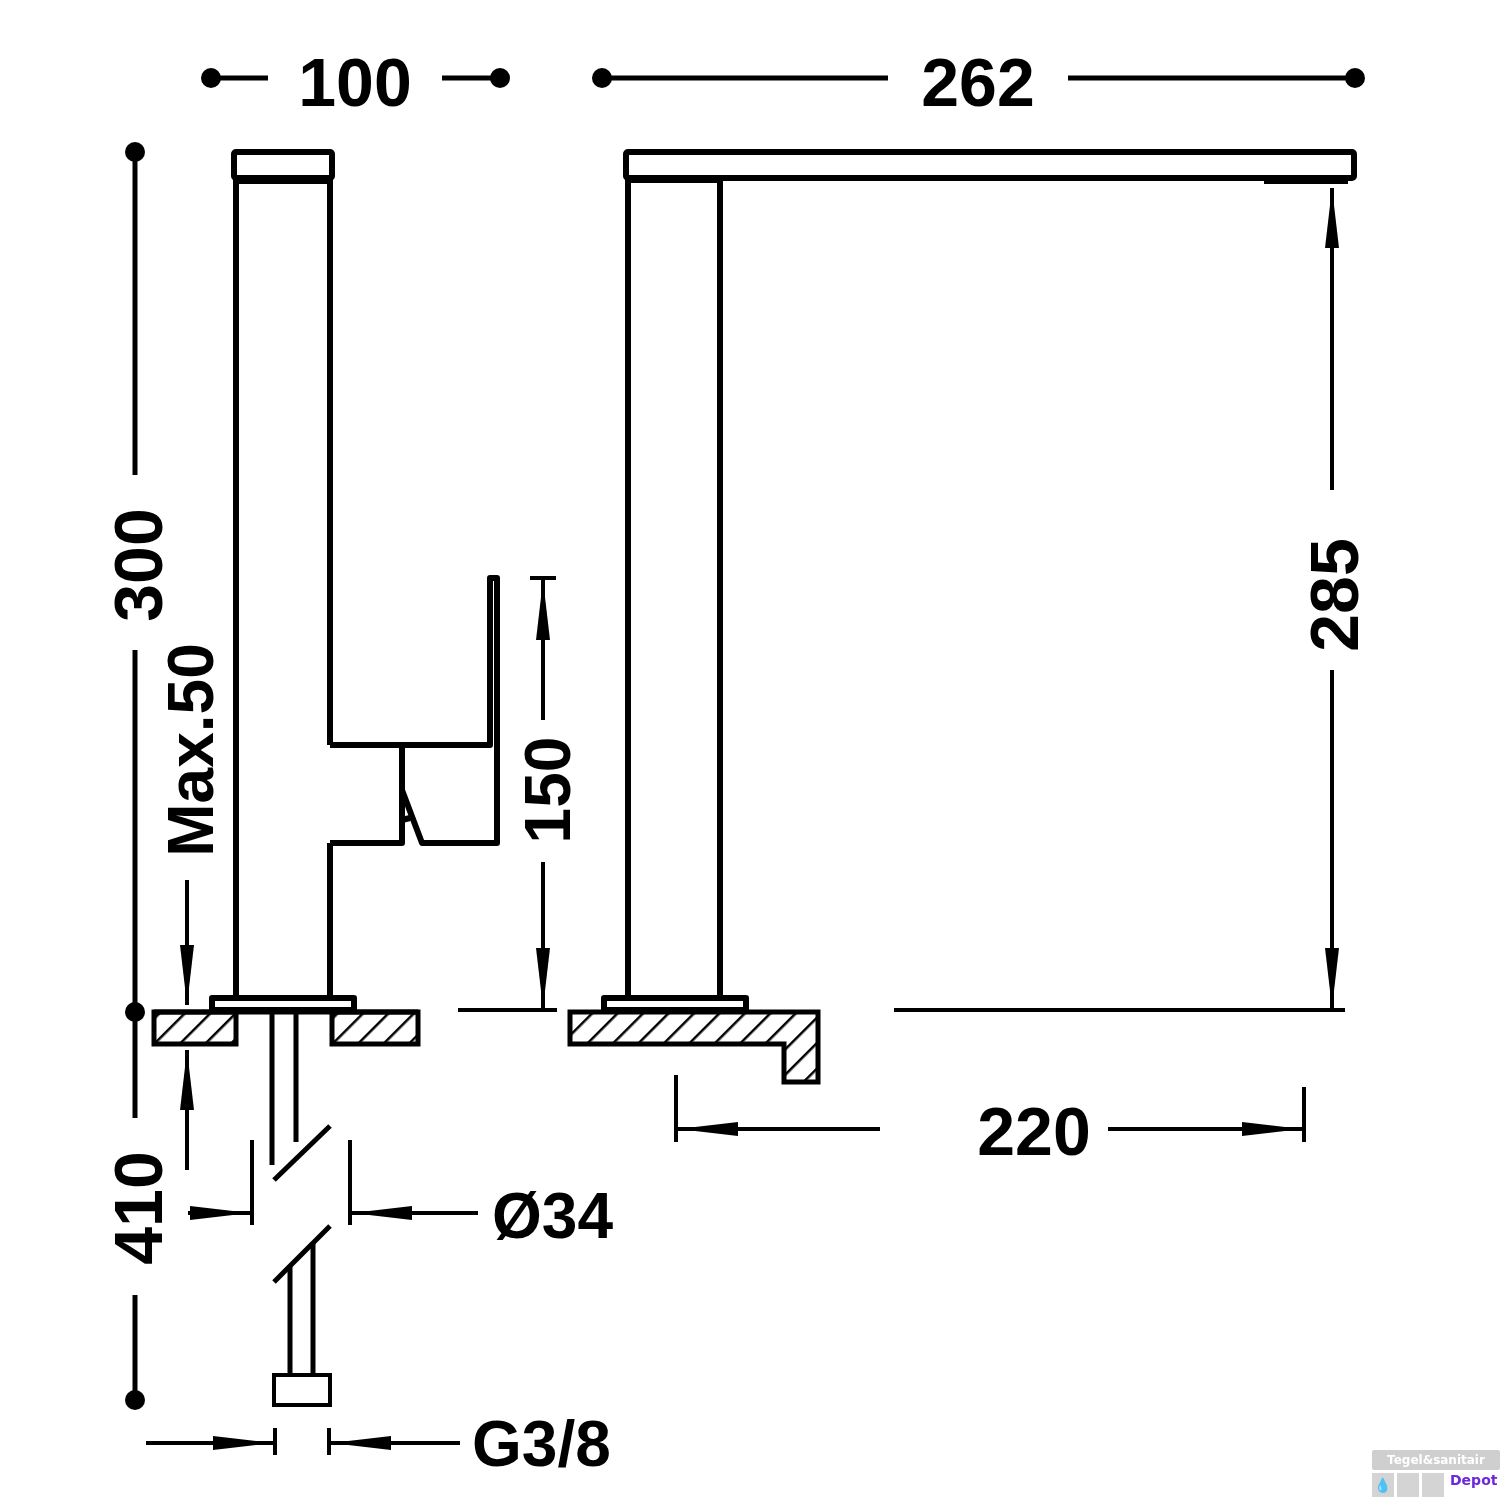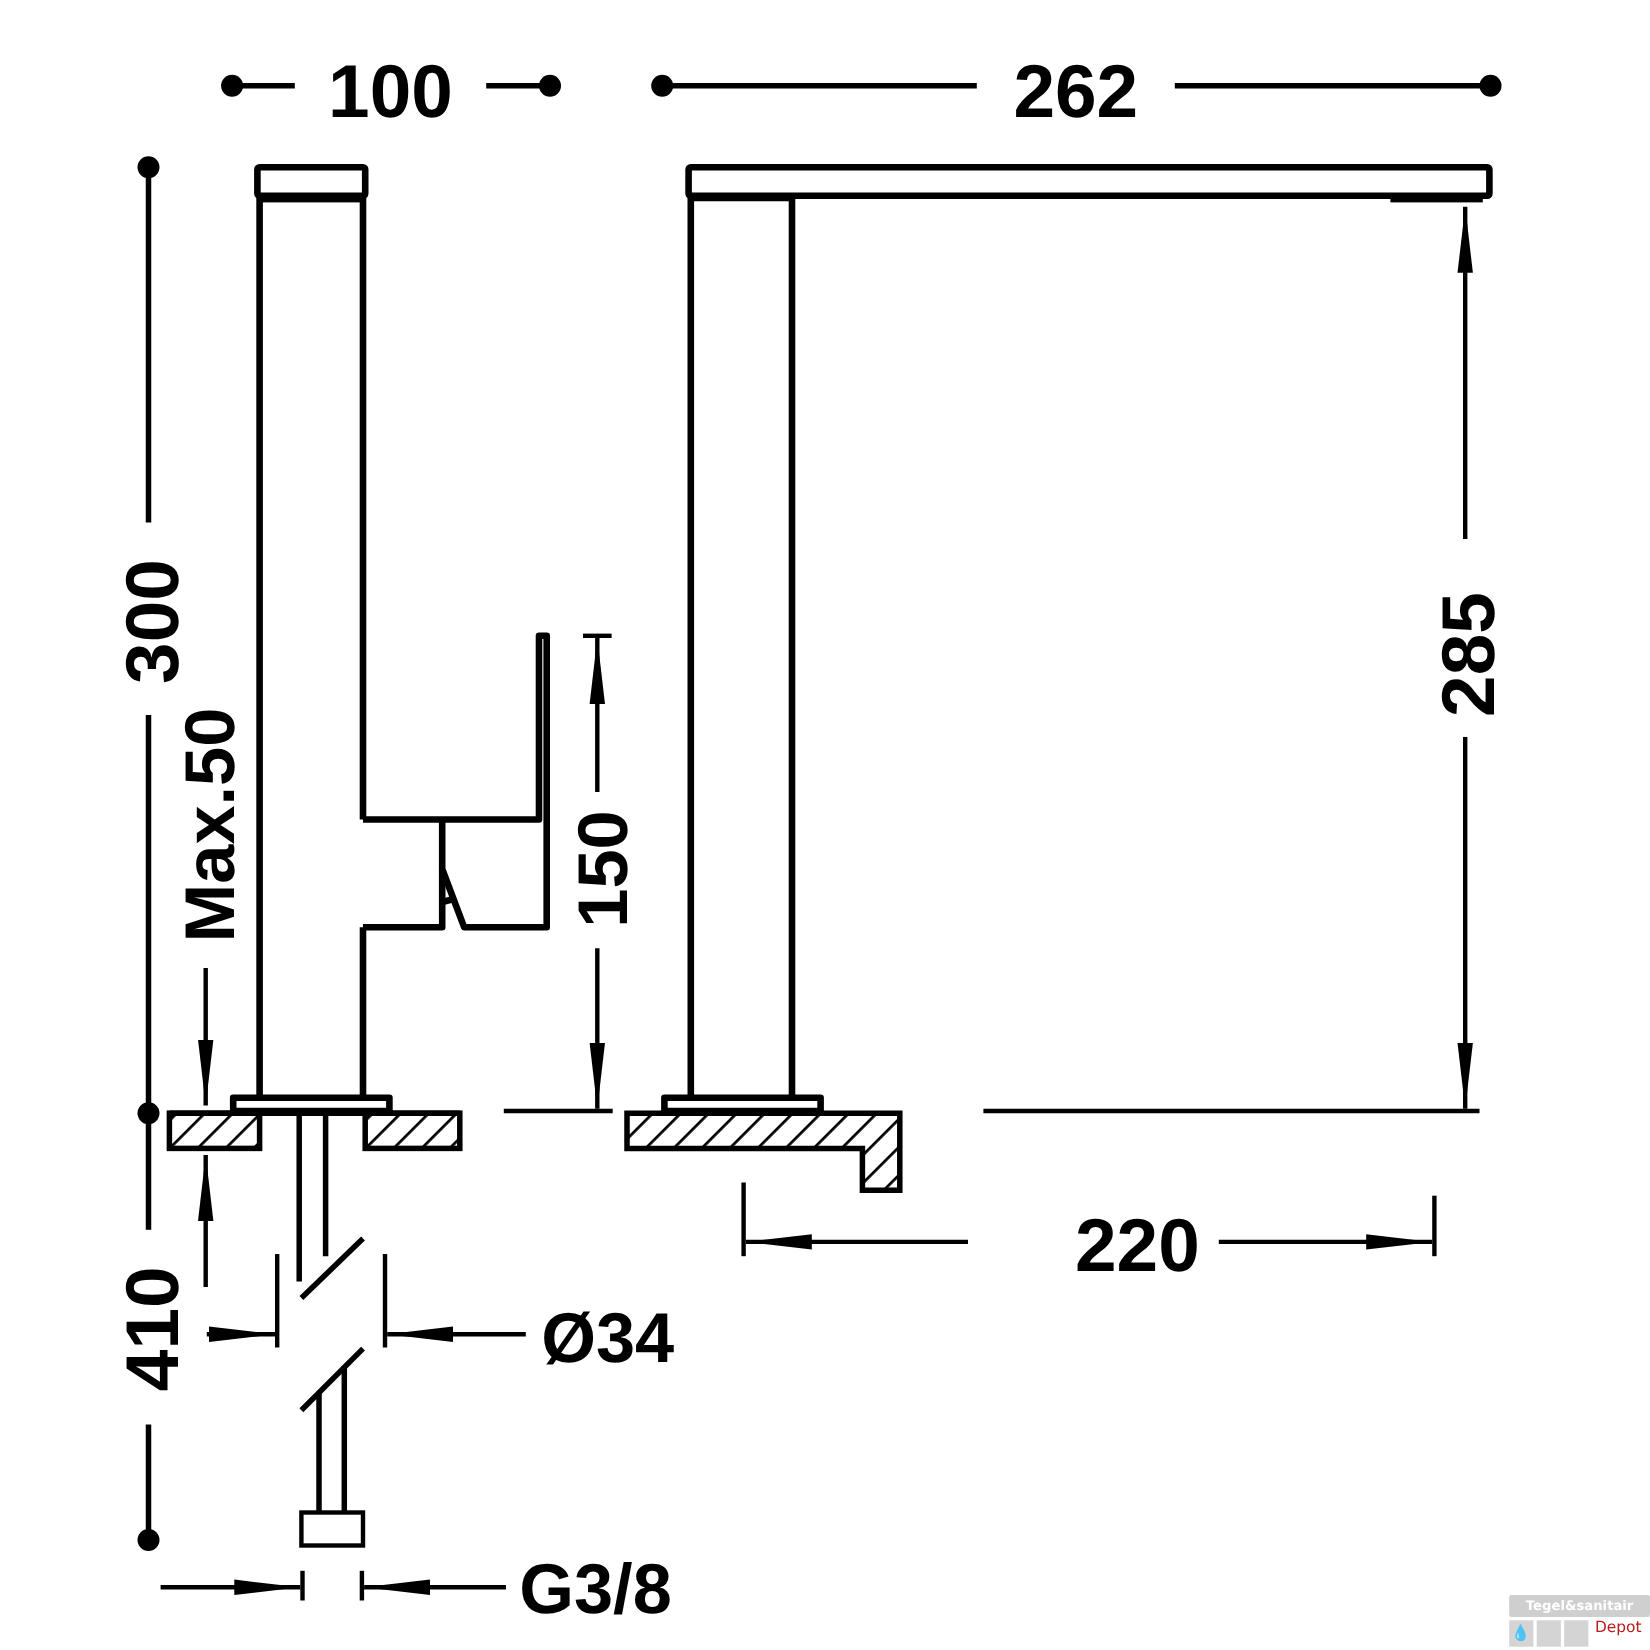--- a/index.html
+++ b/index.html
@@ -5,21 +5,21 @@
     html, body { margin: 0; padding: 0; background: #ffffff; }
     body { width: 1500px; height: 1500px; position: relative; overflow: hidden; }
     #drawing { position: absolute; left: 0; top: 0; width: 1500px; height: 1500px; }
     .dimtext { font-family: "Liberation Sans", sans-serif; font-weight: bold; fill: #000; }
     .wm-box { position: absolute; left: 1372px; top: 1450px; width: 128px; height: 50px; }
     .wm-title { position: absolute; left: 0; top: 0; width: 128px; height: 20px; background: #cfcfcf;
       color: #fff; font-family: "DejaVu Sans", sans-serif; font-weight: bold; font-size: 12px;
       line-height: 20px; text-align: center; border-radius: 2px; }
     .wm-tiles { position: absolute; left: 0; top: 23px; height: 24px; display: flex; gap: 3px; }
     .wm-tile { width: 22px; height: 24px; background: #d4d4d4; color: #fff; font-size: 14px; text-align: center; line-height: 24px; font-family: "DejaVu Sans", sans-serif; }
-    .wm-depot { position: absolute; left: 78px; top: 22px; color: #b91c1c; font-family: "DejaVu Sans", sans-serif; font-size: 14px; font-weight: 400; }
+    .wm-depot { position: absolute; left: 78px; top: 22px; color: #6d28d9; font-family: "DejaVu Sans", sans-serif; font-size: 14px; font-weight: 700; }
   </style>
 </head>
 <body>
 
 <svg id="drawing" viewBox="0 0 1500 1500" xmlns="http://www.w3.org/2000/svg">
   <defs>
     <pattern id="hatch" patternUnits="userSpaceOnUse" width="18" height="18" patternTransform="rotate(45)">
       <rect width="18" height="18" fill="#fff"></rect>
       <line x1="0" y1="0" x2="0" y2="18" stroke="#000" stroke-width="5"></line>
     </pattern>

